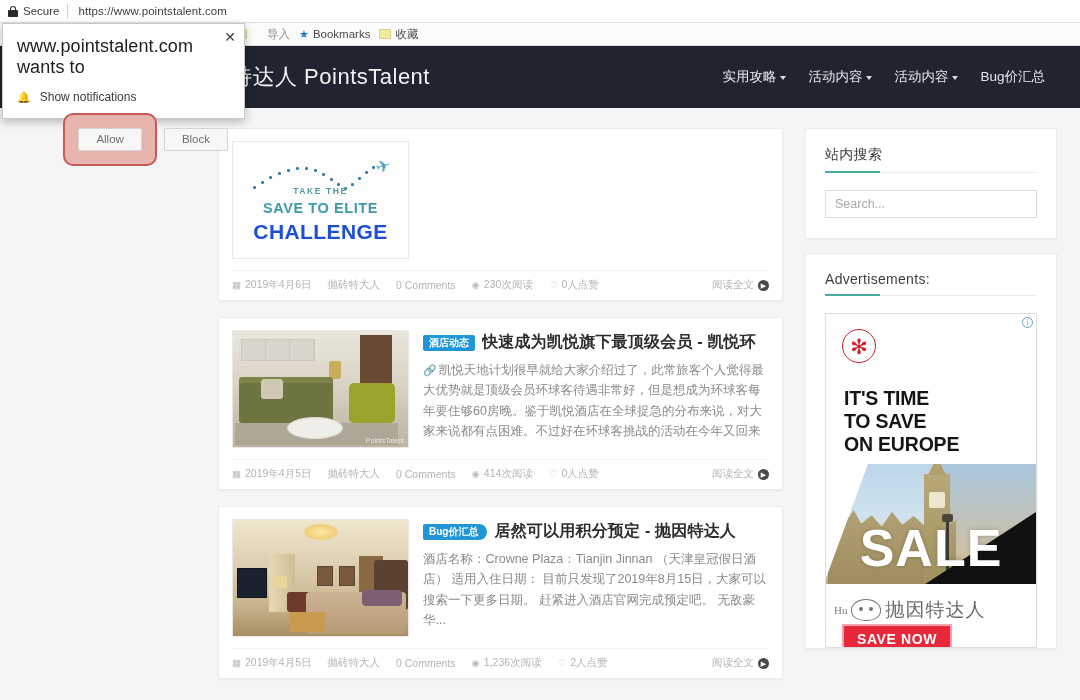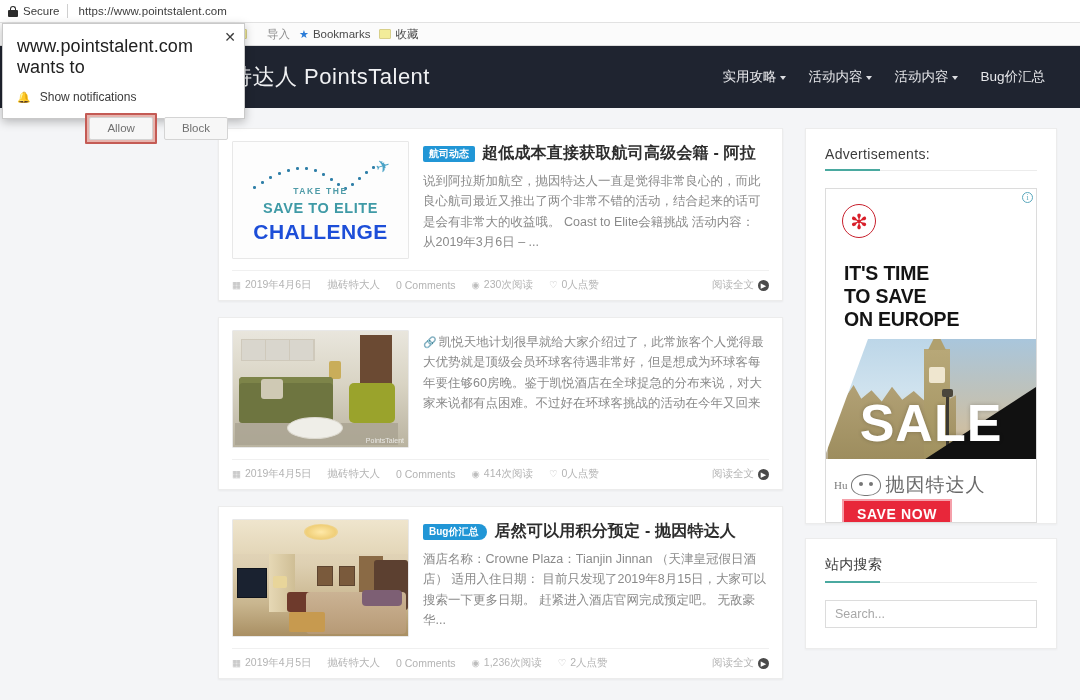--- a/index.html
+++ b/index.html
@@ -378,22 +378,22 @@
     font-size: 14px; color: #3c3c3c; cursor: pointer; line-height: 1;
     font-family: "Liberation Sans", sans-serif;
   }
   .notif-heading { font-size: 18px; color: #202020; margin-bottom: 12px; letter-spacing: .1px; }
   .notif-perm { display: flex; align-items: center; gap: 9px; font-size: 12px; color: #3a3a3a; margin-bottom: 9px; }
   .bell-icon { font-size: 11px; color: #5a5a5a; }
   .notif-actions { display: flex; justify-content: flex-end; align-items: center; gap: 7px; padding-right: 2px; }
   .allow-wrap {
     border: 2px solid #c45b55;
     background: #e7b4ae;
-    padding: 2px;
-    border-radius: 1px;
+    padding: 13px;
+    border-radius: 10px;
   }
   .btn-allow, .btn-block {
     font-size: 11.5px;
     color: #707070;
     background: #f7f7f7;
     border: 1px solid #d4d4d4;
     padding: 4px 17px 5px 17px;
     border-radius: 2px;
     cursor: pointer;
     font-family: "Liberation Sans", sans-serif;
@@ -471,27 +471,20 @@
             <i style="left:100px;top:21px"></i>
               <i style="left:107px;top:15px"></i>
               <i style="left:114px;top:9px"></i>
             <i style="left:121px;top:4px"></i>
           </div>
           <span class="coast-plane">✈</span>
           <div class="coast-t1">TAKE THE</div>
           <div class="coast-t2">SAVE TO ELITE</div>
           <div class="coast-t3">CHALLENGE</div>
         </div>
-        <div class="article-text">
-          <div class="title-row">
-            <span class="cat-badge">航司动态</span>
-            <span class="article-title">超低成本直接获取航司高级会籍 - 阿拉</span>
-          </div>
-          <div class="article-excerpt">说到阿拉斯加航空，抛因特达人一直是觉得非常良心的，而此良心航司最近又推出了两个非常不错的活动，结合起来的话可是会有非常大的收益哦。 Coast to Elite会籍挑战 活动内容： 从2019年3月6日 – ...</div>
-        </div>
       </div>
       <div class="meta-row">
         <span class="meta-item">
           <span class="ico">▦</span>
           <span>2019年4月6日</span>
         </span>
         <span class="meta-item">
           <span>抛砖特大人</span>
         </span>
         <span class="meta-item">
@@ -524,20 +517,24 @@
           <div class="lg-door"></div>
           <div class="lg-rug"></div>
           <div class="lg-lamp"></div>
           <div class="lg-sofa"></div>
           <div class="lg-cushion"></div>
           <div class="lg-chair"></div>
           <div class="lg-table"></div>
           <span class="thumb-wm">PointsTalent</span>
         </div>
         <div class="article-text">
+          <div class="title-row">
+            <span class="cat-badge">酒店动态</span>
+            <span class="article-title">快速成为凯悦旗下最顶级会员 - 凯悦环</span>
+          </div>
           <div class="article-excerpt"><span class="excerpt-glyph">🔗</span><span>凯悦天地计划很早就给大家介绍过了，此常旅客个人觉得最大优势就是顶级会员环球客待遇非常好，但是想成为环球客每年要住够60房晚。鉴于凯悦酒店在全球捉急的分布来说，对大家来说都有点困难。不过好在环球客挑战的活动在今年又回来了...</span></div>
         </div>
       </div>
       <div class="meta-row">
         <span class="meta-item">
           <span class="ico">▦</span>
           <span>2019年4月5日</span>
         </span>
         <span class="meta-item">
           <span>抛砖特大人</span>
@@ -610,20 +607,25 @@
           <span>阅读全文</span>
           <span class="circle-arrow">▶</span>
         </span>
       </div>
     </div>
 
   </div>
 
   <div class="side-col">
 
+    <div class="widget">
+      <div class="widget-title">站内搜索</div>
+      <input class="search-input" type="text" placeholder="Search..." style="">
+    </div>
+
     <div class="widget ad-widget">
       <div class="widget-title">Advertisements:</div>
       <div class="ad-frame">
         <div class="adchoices">i</div>
         <div class="ac-logo">
           <span class="ac-leaf">✻</span>
         </div>
         <div class="ad-head">
           <div>IT'S TIME</div>
           <div>TO SAVE</div>
@@ -642,25 +644,20 @@
         <div class="ad-sale">SALE</div>
         <div class="ad-lower">
           <div class="save-now">SAVE NOW</div>
         </div>
         <div class="watermark">
           <span class="wm-hu">Hu</span>
           <span class="wm-face"></span>
           <span class="wm-text">抛因特达人</span>
         </div>
       </div>
-    </div>
-
-    <div class="widget">
-      <div class="widget-title">站内搜索</div>
-      <input class="search-input" type="text" placeholder="Search..." style="">
     </div>
 
   </div>
 </div>
 
 <div class="notif-popup">
   <div class="notif-close">✕</div>
   <div class="notif-heading">www.pointstalent.com wants to</div>
   <div class="notif-perm">
     <span class="bell-icon">🔔</span>

